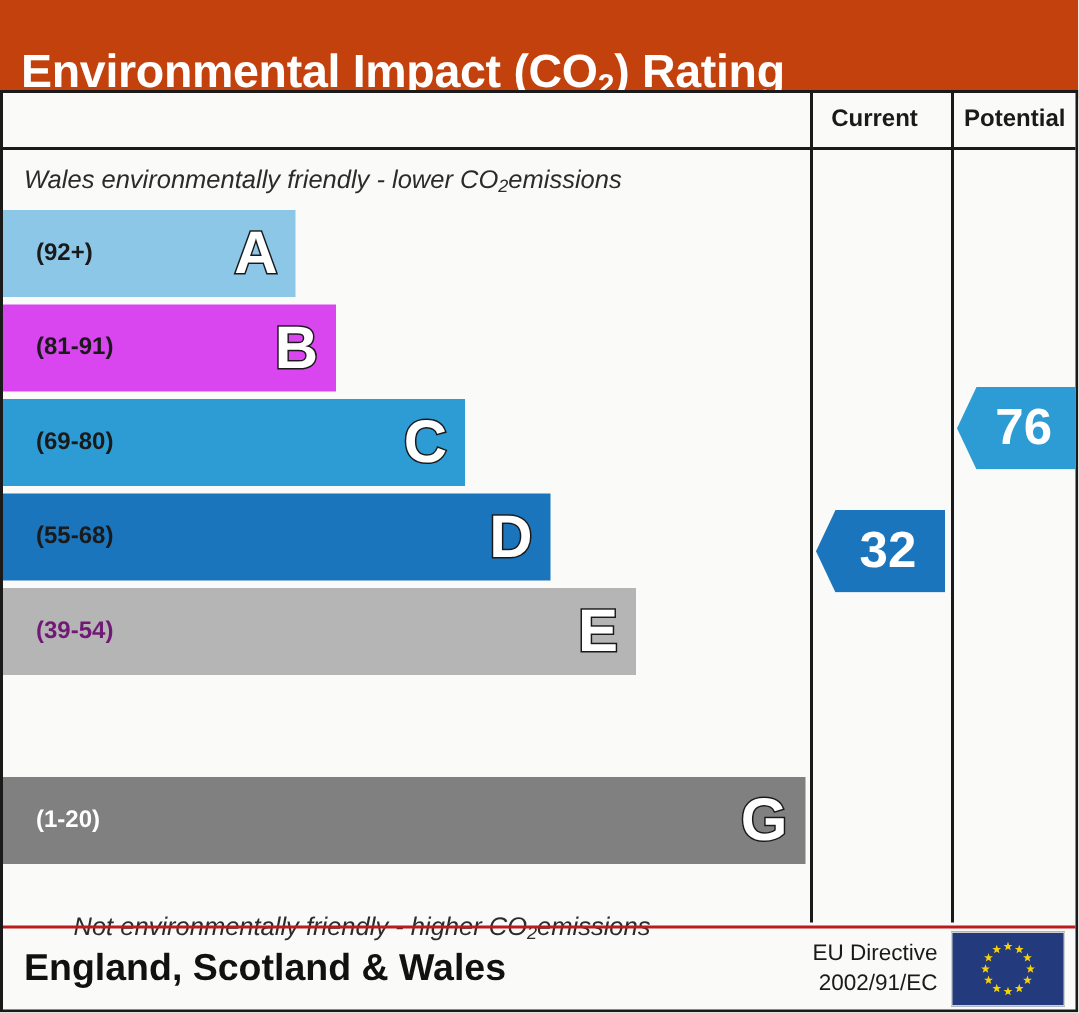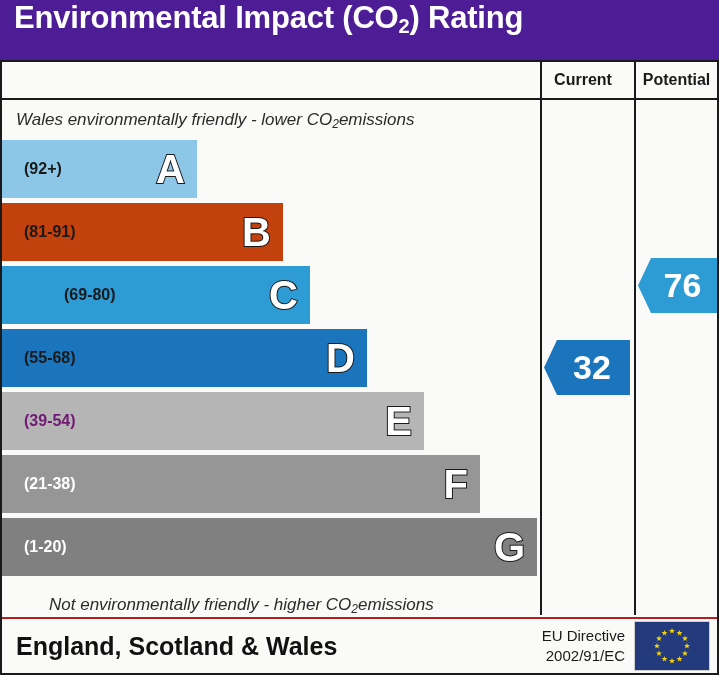--- a/index.html
+++ b/index.html
@@ -17,23 +17,23 @@
     box-sizing: border-box;
     background: #ffffff;
     overflow: hidden;
   }
 
   
   .title-bar {
     position: absolute;
     left: 0; top: 0;
     width: 719px; height: 66px;
-    background: #4c1d95;
-    display: flex;
-    align-items: flex-start;
+    background: #c2410c;
+    display: flex;
+    align-items: flex-end;
   }
   .title-text {
     color: #ffffff;
     font-size: 31px;
     font-weight: bold;
     letter-spacing: -0.2px;
     padding-left: 14px;
     white-space: nowrap;
   }
   .title-text sub {
@@ -112,21 +112,21 @@
     box-sizing: border-box;
     white-space: nowrap;
   }
   .caption sub {
     font-size: 12px;
     vertical-align: baseline;
     position: relative;
     top: 4px;
   }
   .caption-top { top: 38px; }
-  .caption-bottom { top: 523px; padding-left: 47px; }
+  .caption-bottom { top: 536px; padding-left: 47px; }
 
   
   .bands {
     position: absolute;
     left: 0;
     top: 78px;
     width: 538px;
     height: 437px;
   }
   .band {
@@ -246,39 +246,35 @@
         <span>Wales environmentally friendly - lower CO</span>
         <sub>2</sub>
         <span> emissions</span>
       </div>
 
     <div class="bands">
         <div class="band" style="top: 0px; width: 195px; background: rgb(140, 199, 232);">
           <span class="band-range" style="color: rgb(26, 26, 26);">(92+)</span>
           <span class="band-letter">A</span>
         </div>
-        <div class="band" style="top: 63px; width: 281px; background: #c2410c;">
+        <div class="band" style="top: 63px; width: 222px; background: #d946ef;">
           <span class="band-range" style="color: rgb(26, 26, 26);">(81-91)</span>
           <span class="band-letter">B</span>
         </div>
-        <div class="band" style="top: 126px; width: 308px; background: rgb(45, 155, 212); padding-left: 40px;">
+        <div class="band" style="top: 126px; width: 308px; background: rgb(45, 155, 212);">
           <span class="band-range" style="color: rgb(26, 26, 26);">(69-80)</span>
           <span class="band-letter">C</span>
         </div>
         <div class="band" style="top: 189px; width: 365px; background: rgb(26, 117, 188);">
           <span class="band-range" style="color: rgb(26, 26, 26);">(55-68)</span>
           <span class="band-letter">D</span>
         </div>
         <div class="band" style="top: 252px; width: 422px; background: rgb(181, 181, 181);">
           <span class="band-range" style="color: #701a75;">(39-54)</span>
           <span class="band-letter">E</span>
-        </div>
-        <div class="band" style="top: 315px; width: 478px; background: rgb(150, 150, 150);">
-          <span class="band-range" style="color: rgb(255, 255, 255);">(21-38)</span>
-          <span class="band-letter">F</span>
         </div>
         <div class="band" style="top: 378px; width: 535px; background: rgb(128, 128, 128);">
           <span class="band-range" style="color: rgb(255, 255, 255);">(1-20)</span>
           <span class="band-letter">G</span>
         </div>
       </div>
 
     <div class="marker marker-current" style="top: 278px; background: rgb(26, 117, 188);">32</div>
     <div class="marker marker-potential" style="top: 196px; background: rgb(45, 155, 212);">76</div>
 

